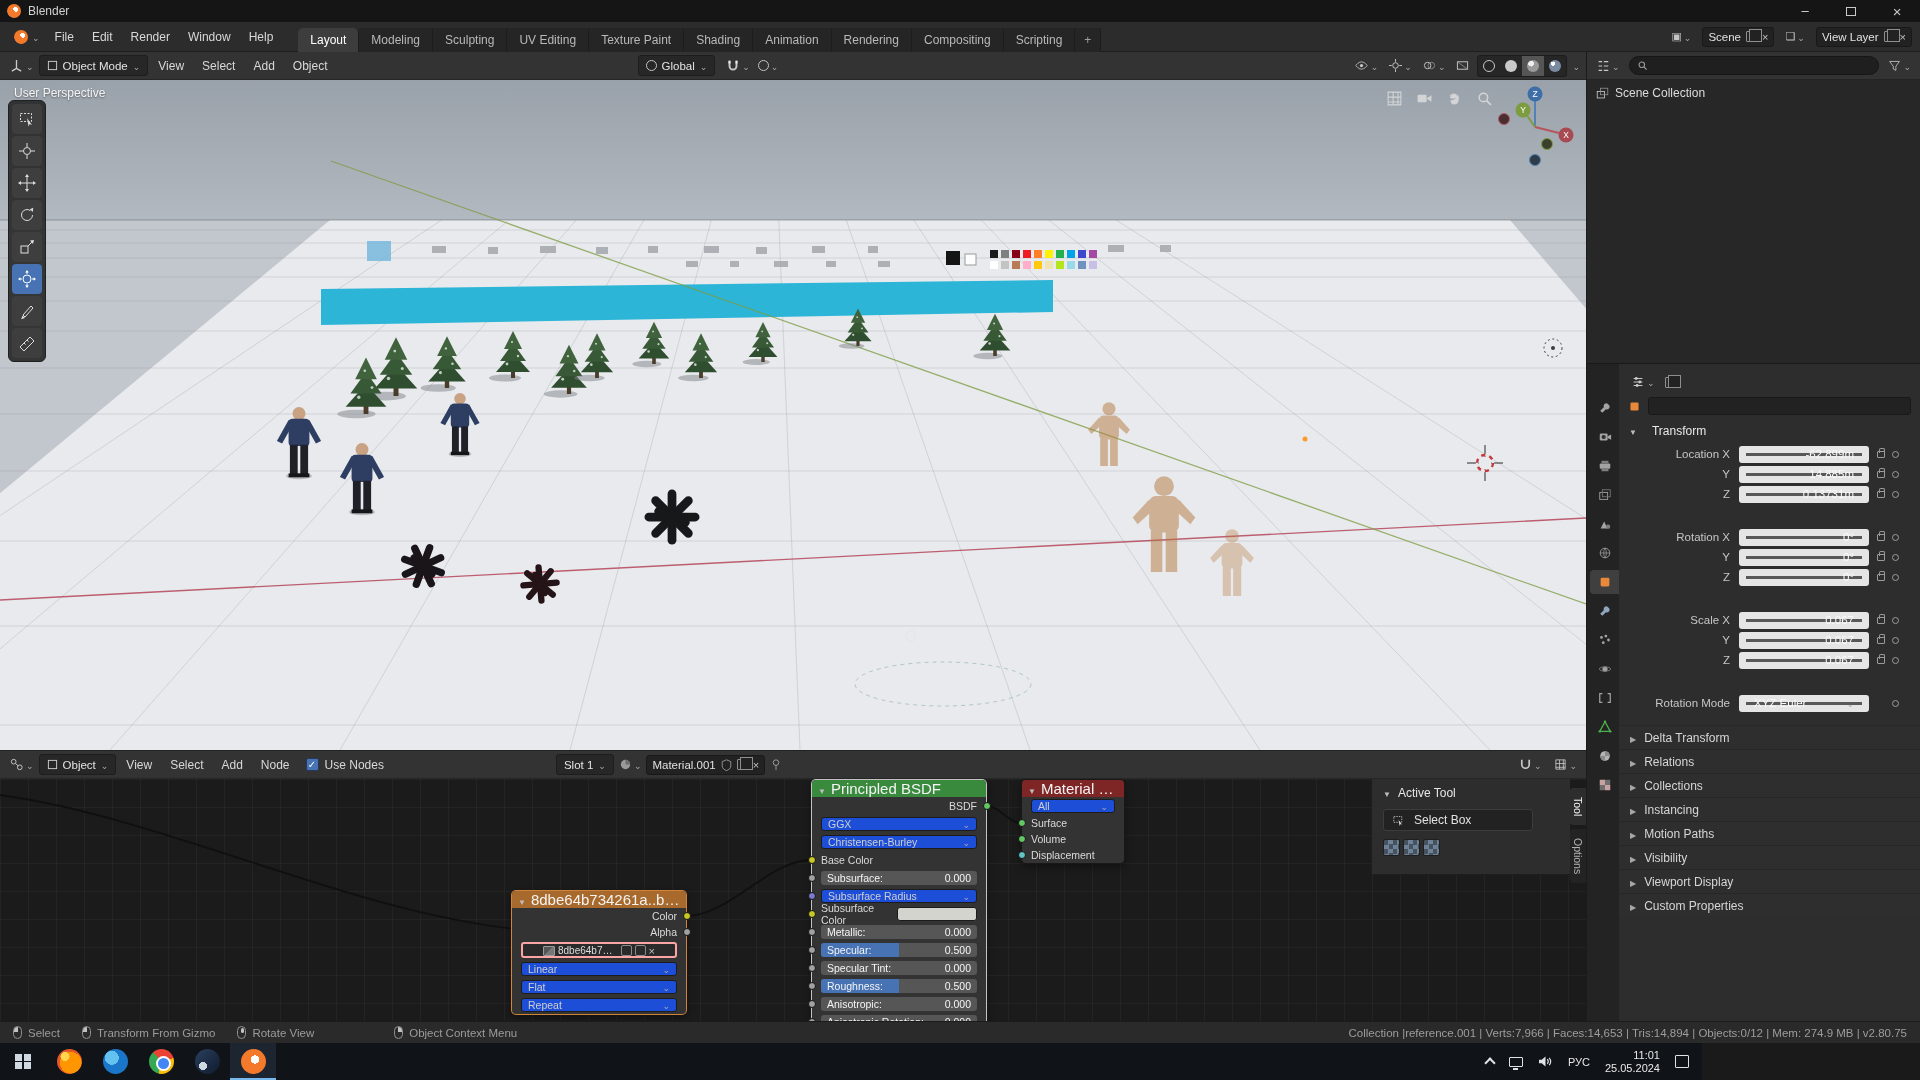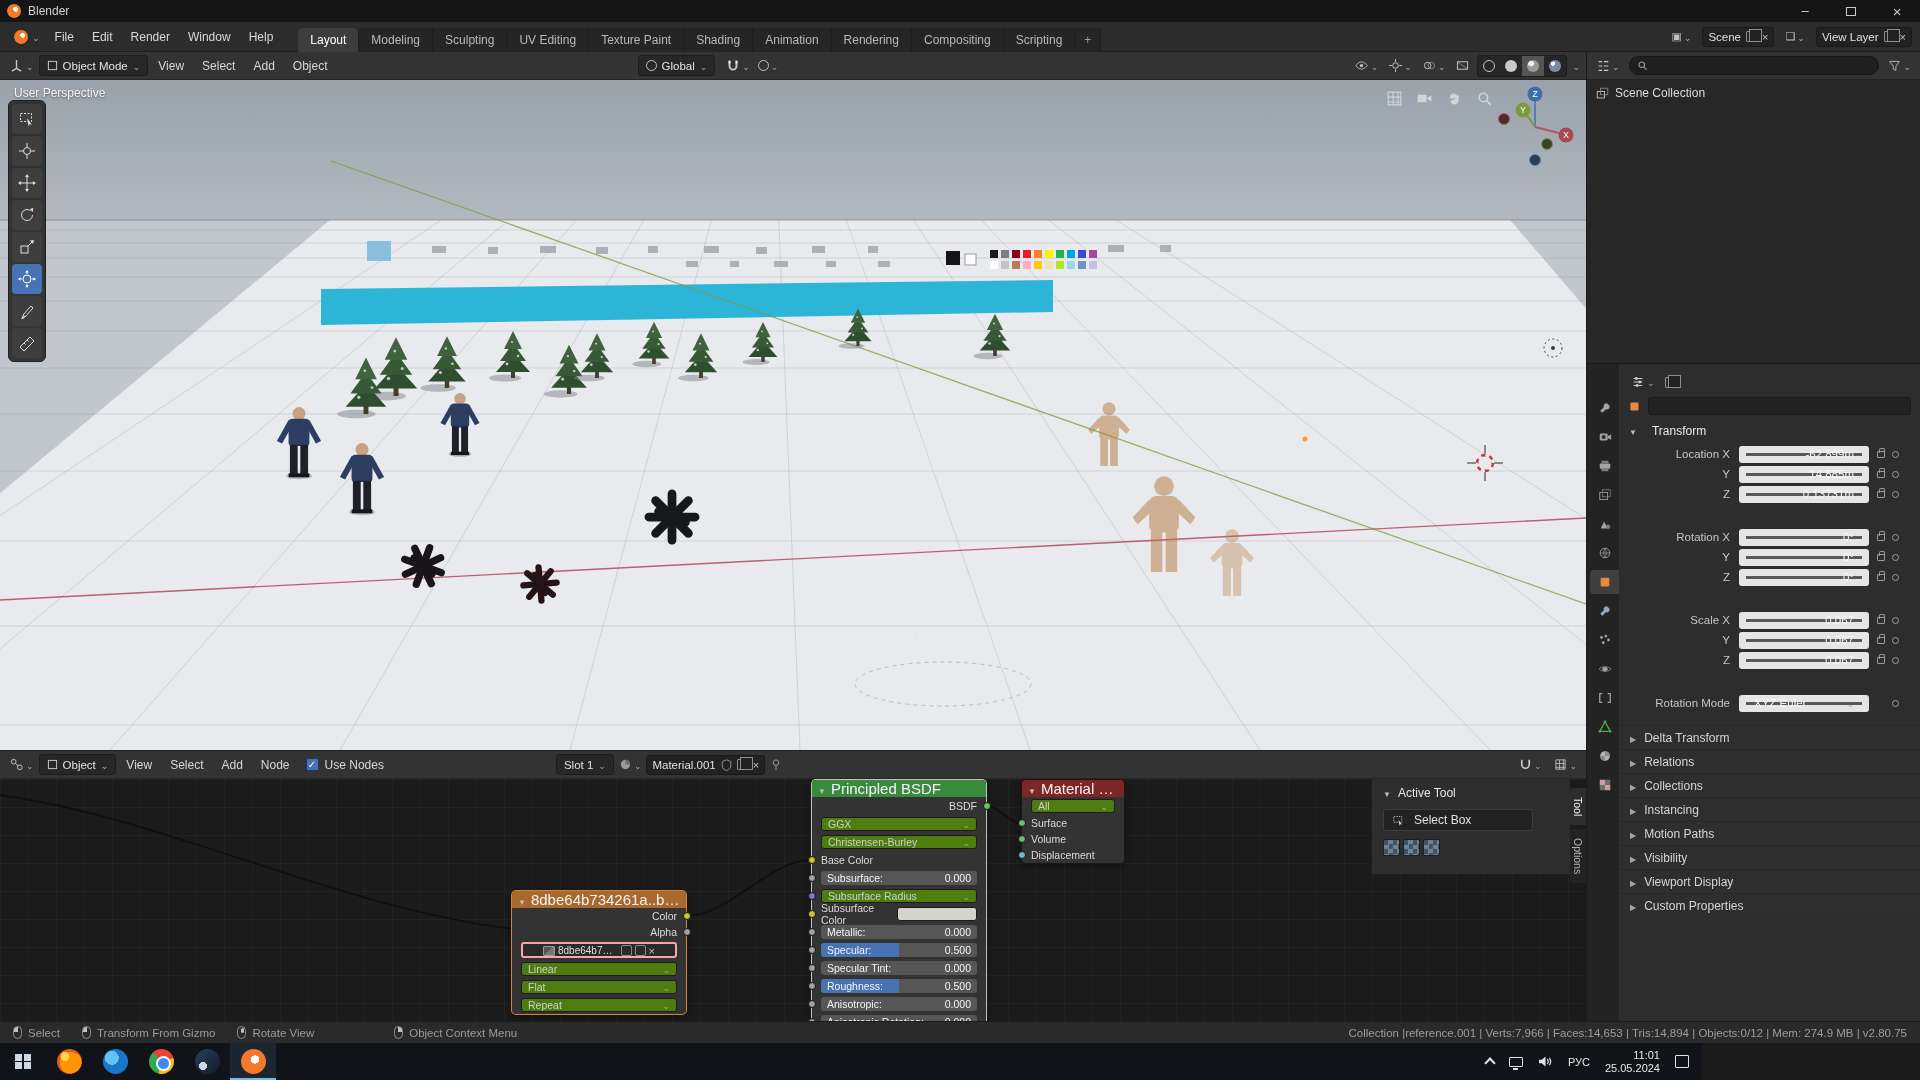--- a/index.html
+++ b/index.html
@@ -90,21 +90,21 @@
   .wires{position:absolute;left:0;top:0;pointer-events:none}
   .node{position:absolute;background:#333;border-radius:4px;font-size:10.5px;color:#dadada;box-shadow:0 0 0 1px #181818,0 3px 8px rgba(0,0,0,.45)}
   .node.sel-white{box-shadow:0 0 0 1px #c4c4c4,0 3px 8px rgba(0,0,0,.45)}
   .node.sel-orange{box-shadow:0 0 0 1px #d2833a,0 3px 8px rgba(0,0,0,.45)}
   .nhead{height:17px;border-radius:4px 4px 0 0;display:flex;align-items:center;gap:5px;padding:0 6px;color:#f4f4f4;font-size:15px;white-space:nowrap;overflow:hidden}
   .nhead .ttl{overflow:hidden;text-overflow:ellipsis;white-space:nowrap}
   .nh-green{background:#3a8a3e}.nh-red{background:#7e2626}.nh-orange{background:#a8692c}
   .nrow{position:relative;height:18px;display:flex;align-items:center;padding:0 9px}
   .nrow.sm{height:16px}
   .nrow.rout{justify-content:flex-end}
-  .ndd{flex:1;height:14px;background:#4d7c0f;border:1px solid #1c1c1c;border-radius:3px;display:flex;align-items:center;justify-content:space-between;padding:0 6px;color:#cfcfcf}
+  .ndd{flex:1;height:14px;background:#1d4ed8;border:1px solid #1c1c1c;border-radius:3px;display:flex;align-items:center;justify-content:space-between;padding:0 6px;color:#cfcfcf}
   .nval{flex:1;height:14px;background:#565656;border-radius:3px;position:relative;overflow:hidden;display:flex;align-items:center;justify-content:space-between;padding:0 6px;color:#f5f5f5}
   .nval .fill{position:absolute;left:0;top:0;bottom:0;background:#4772b3}
   .nval span{position:relative}
   .nswatch{margin-left:auto;width:86px;height:14px;background:#d4d4cf;border:1px solid #1c1c1c;border-radius:3px}
   .sock{position:absolute;width:8px;height:8px;border-radius:50%;border:1px solid #141414;top:50%;margin-top:-4px}
   .sock.l{left:-4.5px}.sock.r{right:-4.5px}
   .sk-green{background:#63c763}.sk-yellow{background:#c7c729}.sk-gray{background:#a1a1a1}.sk-purple{background:#7a7ad0}.sk-teal{background:#64c4c4}
   .ndb{flex:1;height:16px;background:#2a2a2a;border:2px solid #fca5a5;border-radius:3px;display:flex;align-items:flex-end;gap:3px;padding:0 20px;overflow:hidden}
   .ndbtext{flex:1;overflow:hidden;white-space:nowrap;text-overflow:ellipsis;font-size:10px;color:#ddd}
   .mini-ico{width:11px;height:11px;border:1px solid #8a8a8a;border-radius:2px;flex:none}

